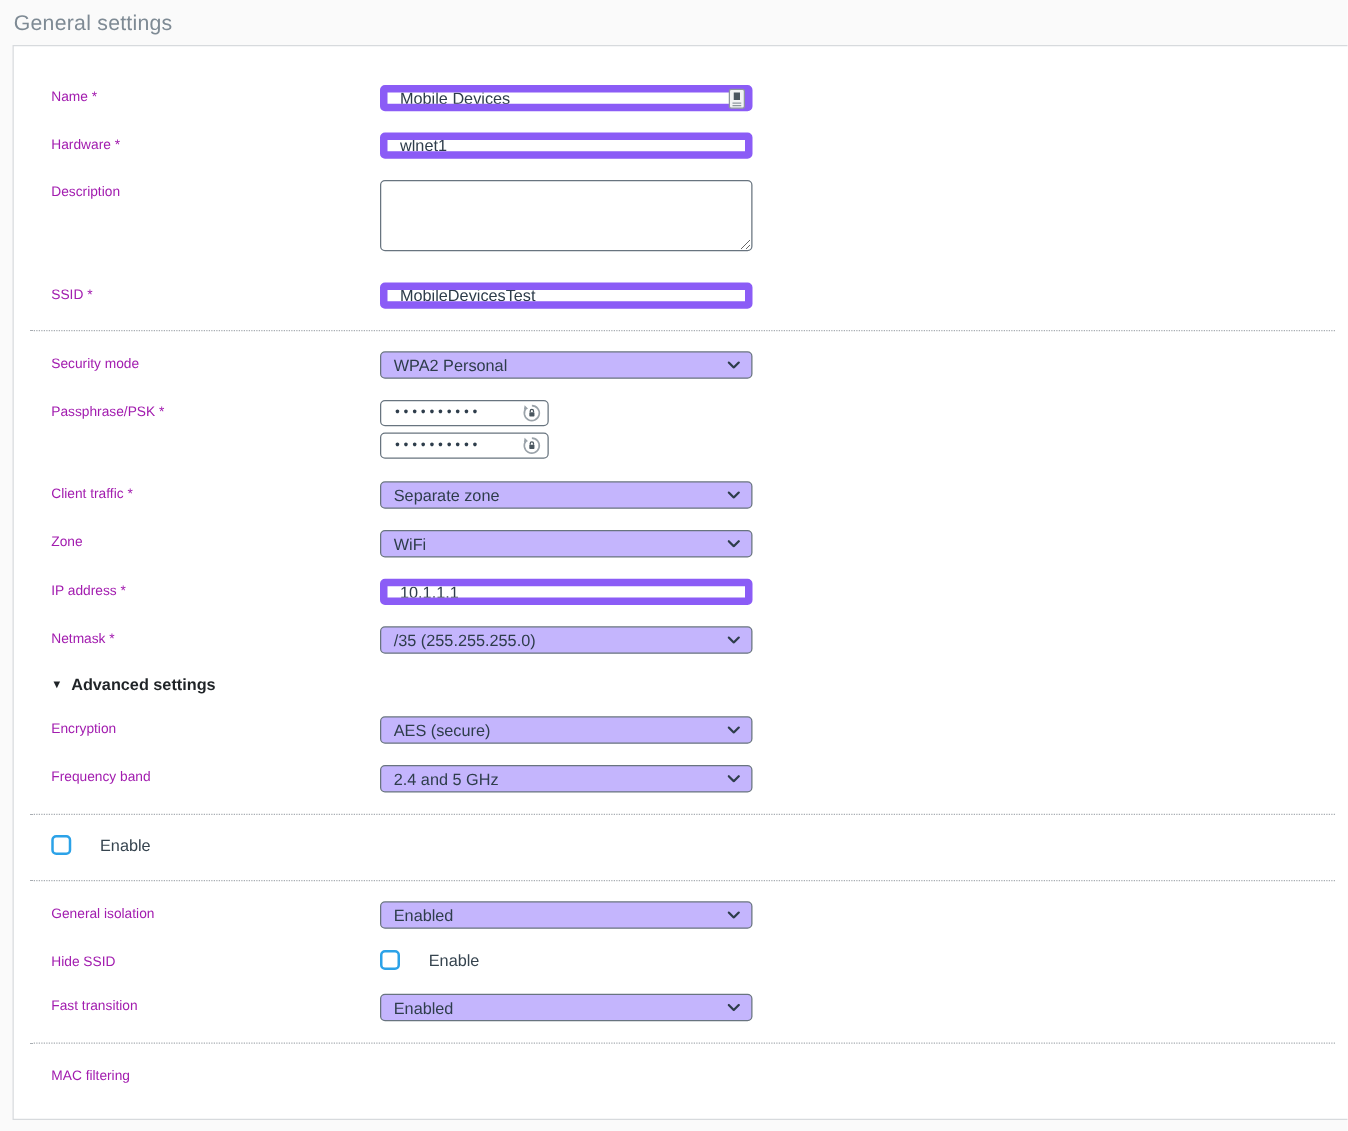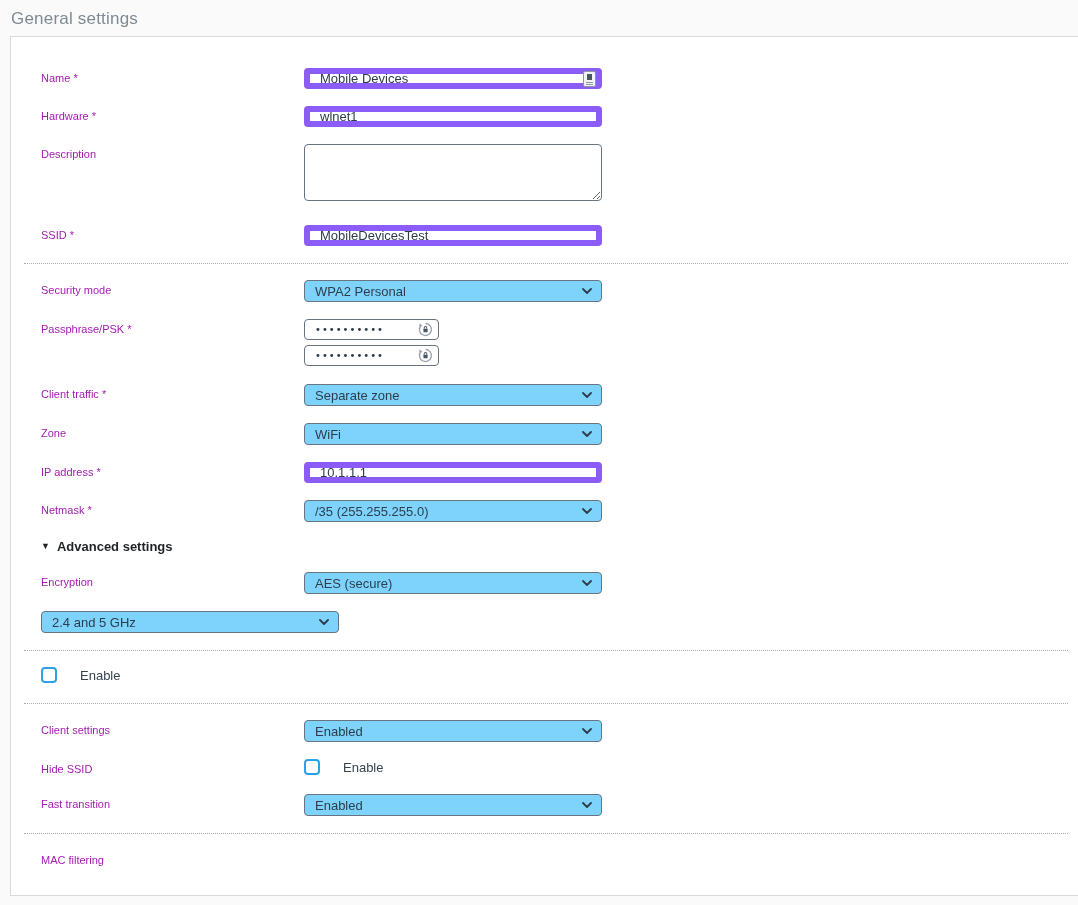--- a/index.html
+++ b/index.html
@@ -60,21 +60,21 @@
     font-family: "Liberation Sans", sans-serif;
     font-size: 13px;
     color: #2e3d4b;
     resize: both;
     outline: none;
   }
   .select-box {
     width: 298px; height: 22px;
     border: 1px solid #68747f;
     border-radius: 4px;
-    background: #7dd3fc;
+    background: #c4b5fd;
     display: flex;
     align-items: center;
     justify-content: space-between;
     padding: 0 9px 0 10px;
     cursor: pointer;
   }
   .select-box .select-value {
     font-size: 13px;
     color: #2e3d4b;
     white-space: nowrap;
@@ -276,41 +276,42 @@
     <div class="row-label">Encryption</div>
     <div class="select-box">
       <span class="select-value">AES (secure)</span>
       <svg class="chevron" width="10" height="6" viewBox="0 0 10 6">
           <polyline points="1,1 5,5 9,1" fill="none" stroke="#2e3d4b" stroke-width="1.8" stroke-linecap="round" stroke-linejoin="round"></polyline>
         </svg>
     </div>
   </div>
 
   <div class="row">
+    <div class="row-label">Frequency band</div>
     <div class="select-box">
       <span class="select-value">2.4 and 5 GHz</span>
       <svg class="chevron" width="10" height="6" viewBox="0 0 10 6">
           <polyline points="1,1 5,5 9,1" fill="none" stroke="#2e3d4b" stroke-width="1.8" stroke-linecap="round" stroke-linejoin="round"></polyline>
         </svg>
     </div>
   </div>
 
   <div class="divider"></div>
 
   <div class="row" style="margin-bottom:20px;">
     <div class="checkbox-row">
       <span class="checkbox"></span>
       <span class="checkbox-label">Enable</span>
     </div>
   </div>
 
   <div class="divider"></div>
 
   <div class="row">
-    <div class="row-label">Client settings</div>
+    <div class="row-label">General isolation</div>
     <div class="select-box">
       <span class="select-value">Enabled</span>
       <svg class="chevron" width="10" height="6" viewBox="0 0 10 6">
           <polyline points="1,1 5,5 9,1" fill="none" stroke="#2e3d4b" stroke-width="1.8" stroke-linecap="round" stroke-linejoin="round"></polyline>
         </svg>
     </div>
   </div>
 
   <div class="row">
     <div class="row-label">Hide SSID</div>

